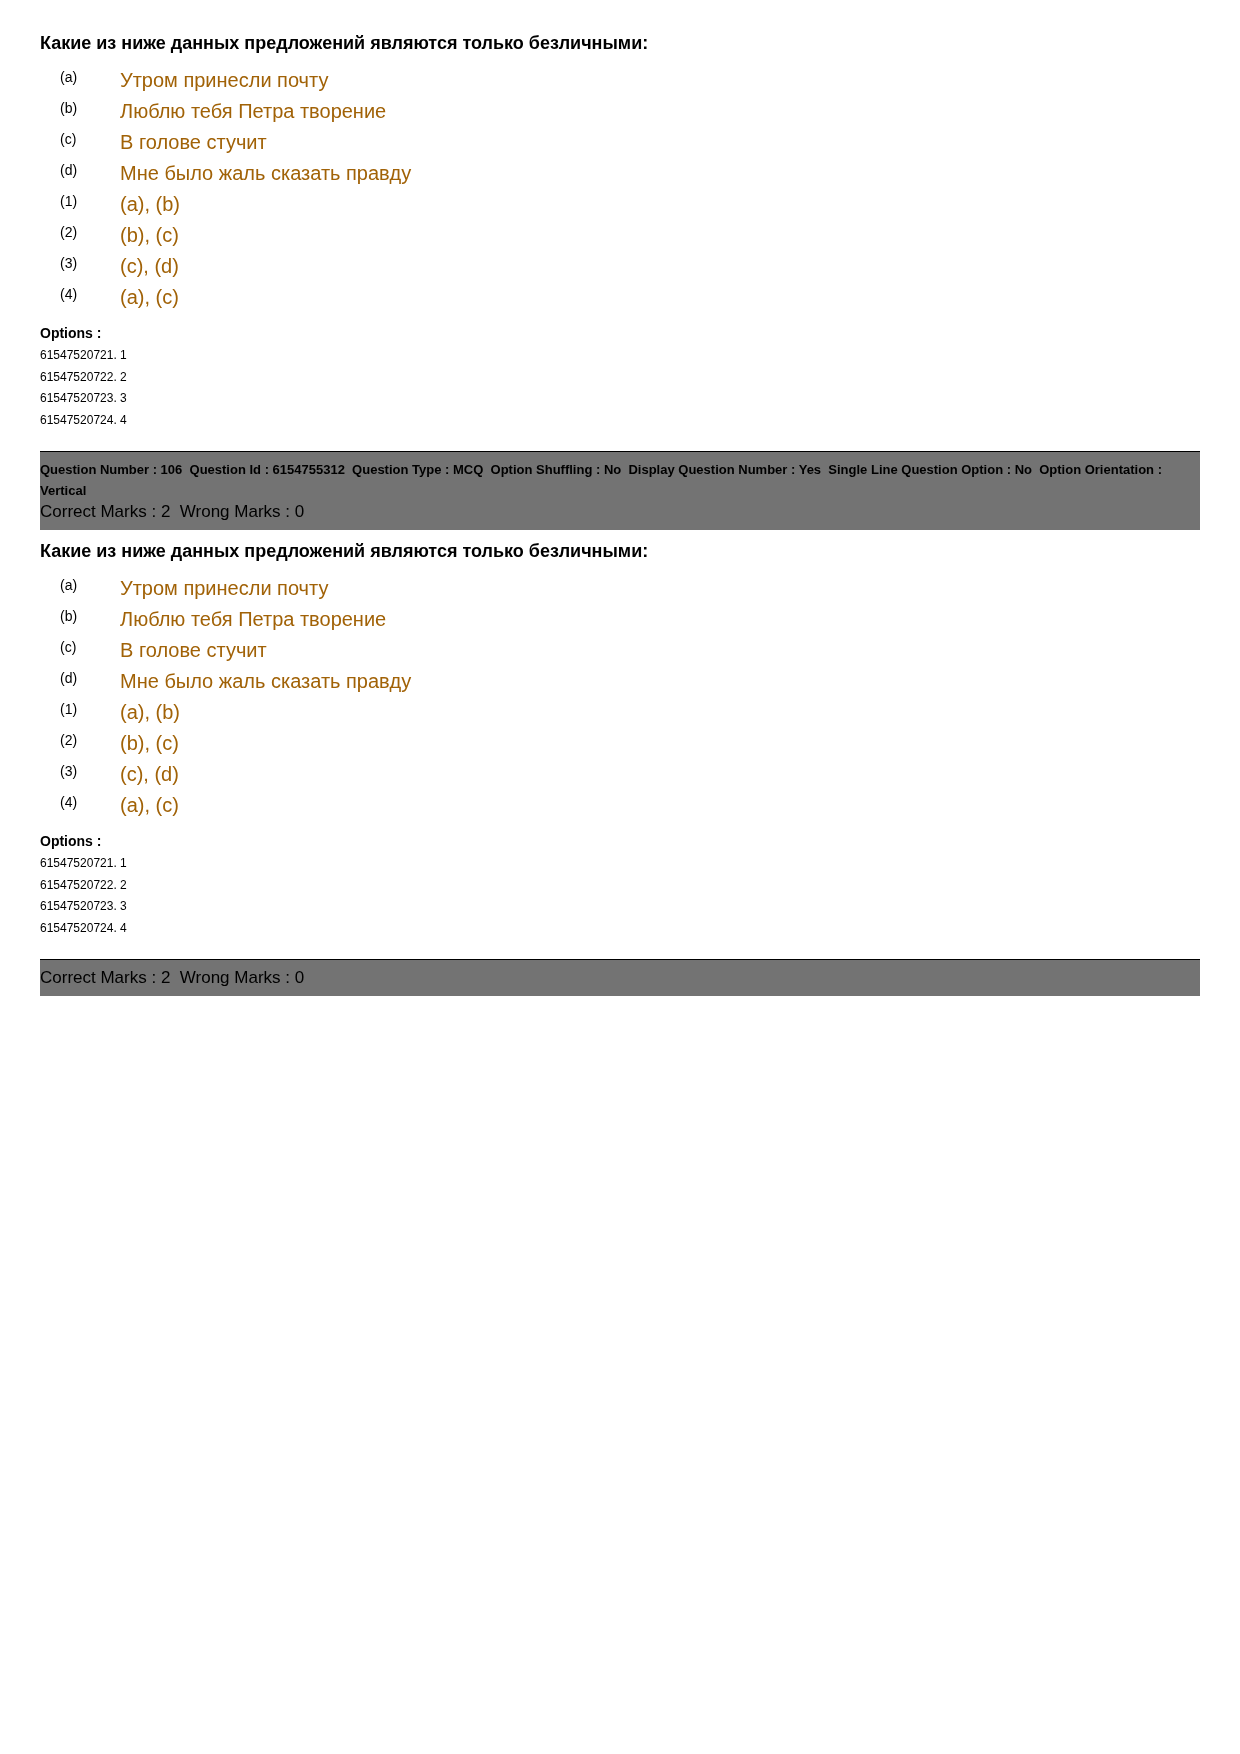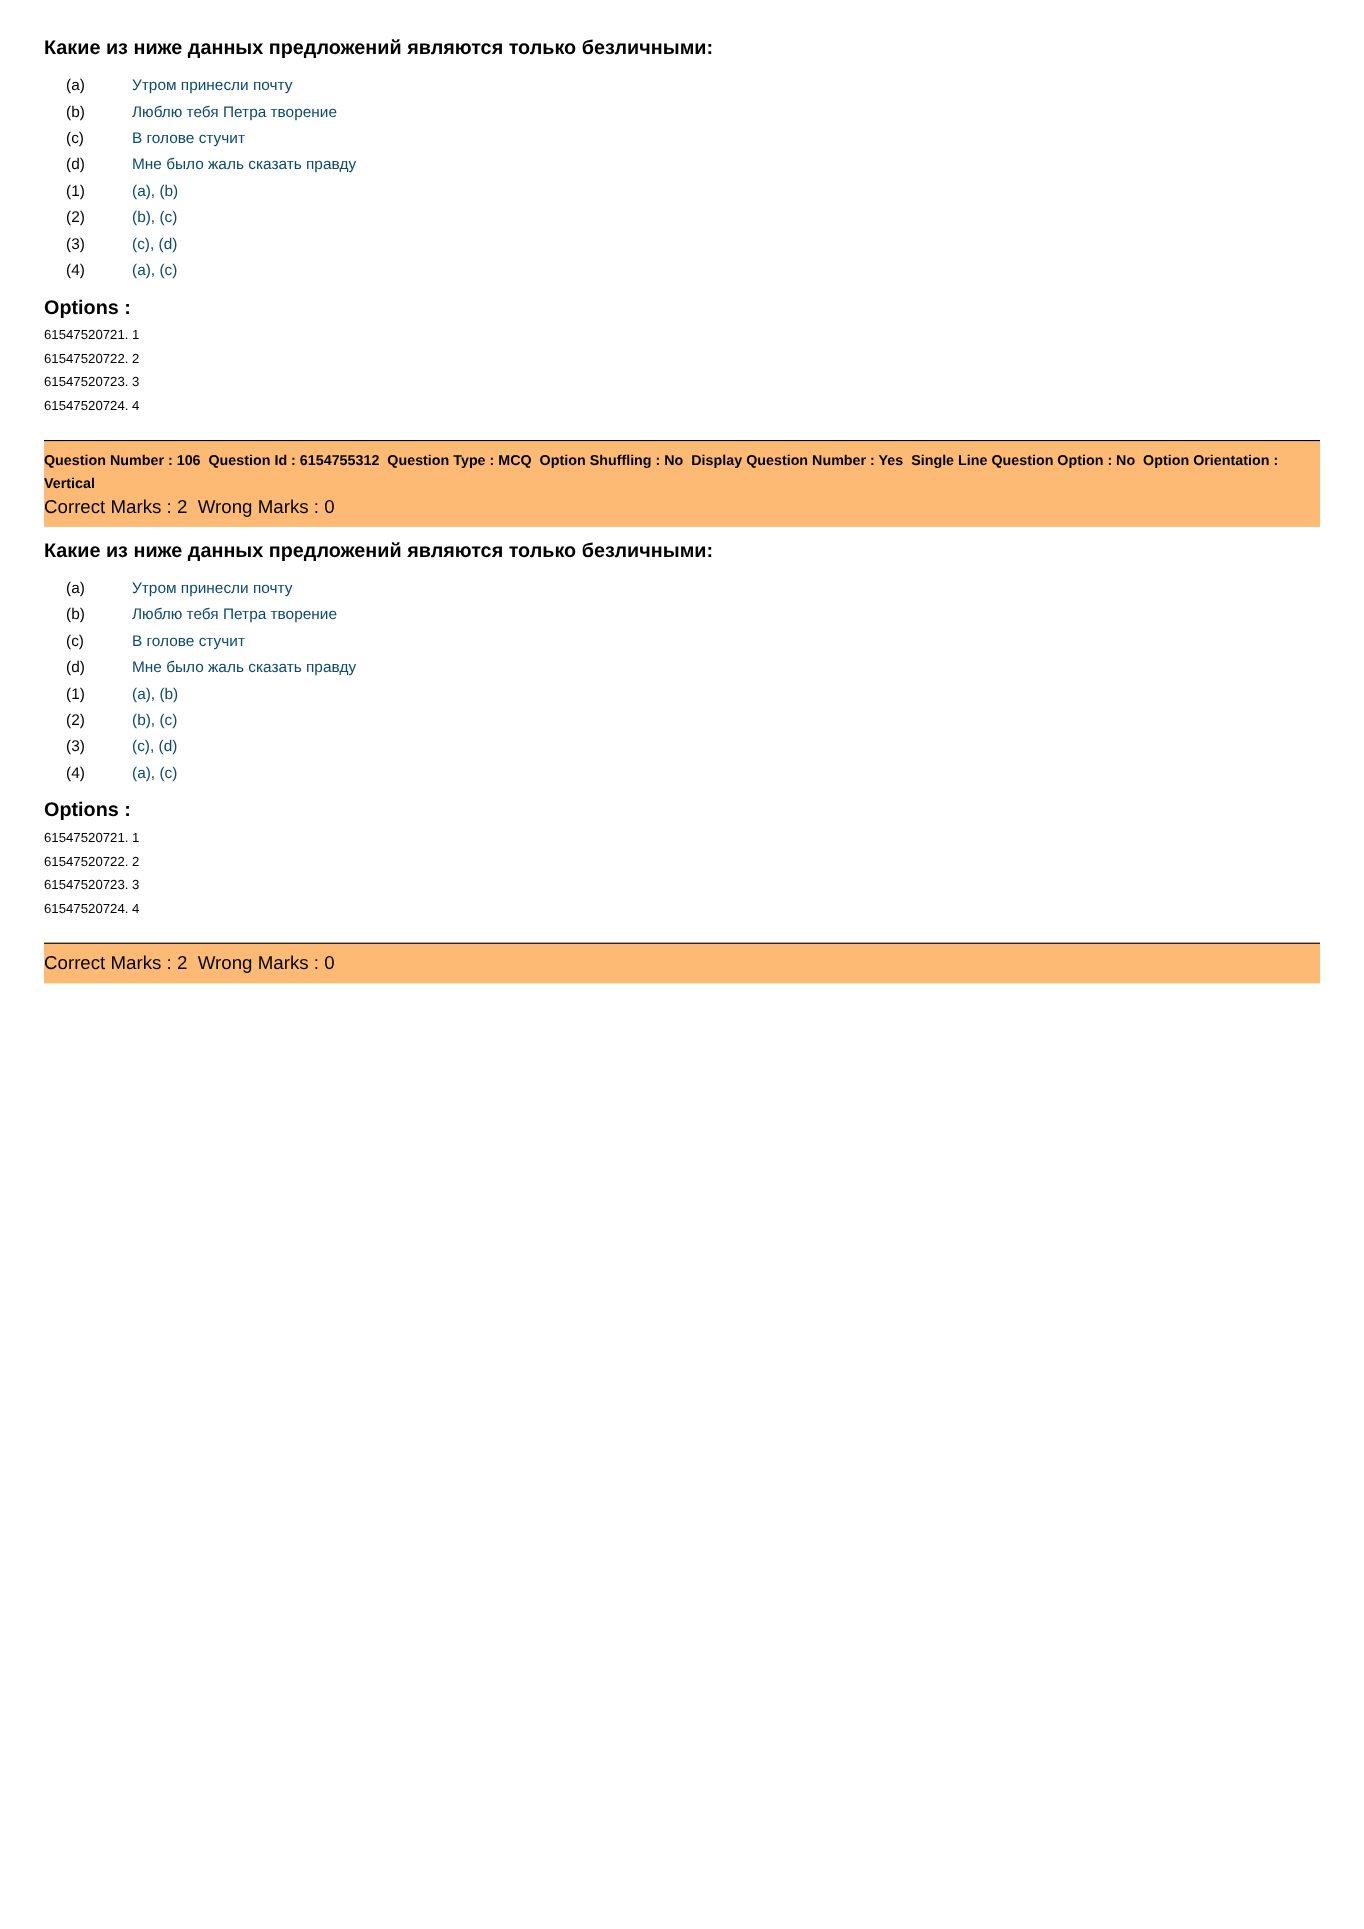--- a/index.html
+++ b/index.html
@@ -30,37 +30,37 @@
       align-items: flex-start;
       margin-bottom: 8px;
       padding-left: 20px;
     }
     .option-label {
       min-width: 60px;
       font-size: 14px;
       color: #000;
     }
     .option-text {
-      font-size: 14px;
-      color: #0c4a6e;
+      font-size: 20px;
+      color: #a16207;
     }
     .options-section {
       margin-top: 16px;
     }
     .options-header {
       font-weight: bold;
-      font-size: 18px;
+      font-size: 14px;
       margin-bottom: 4px;
     }
     .options-list {
       font-size: 12px;
       line-height: 1.8;
     }
     .meta-block {
-      background: #fdba74;
+      background: #737373;
       border-top: 1px solid #000;
       padding: 8px 0;
       margin-top: 20px;
       margin-bottom: 8px;
     }
     .meta-text {
       font-size: 13px;
       font-weight: bold;
       line-height: 1.6;
     }

